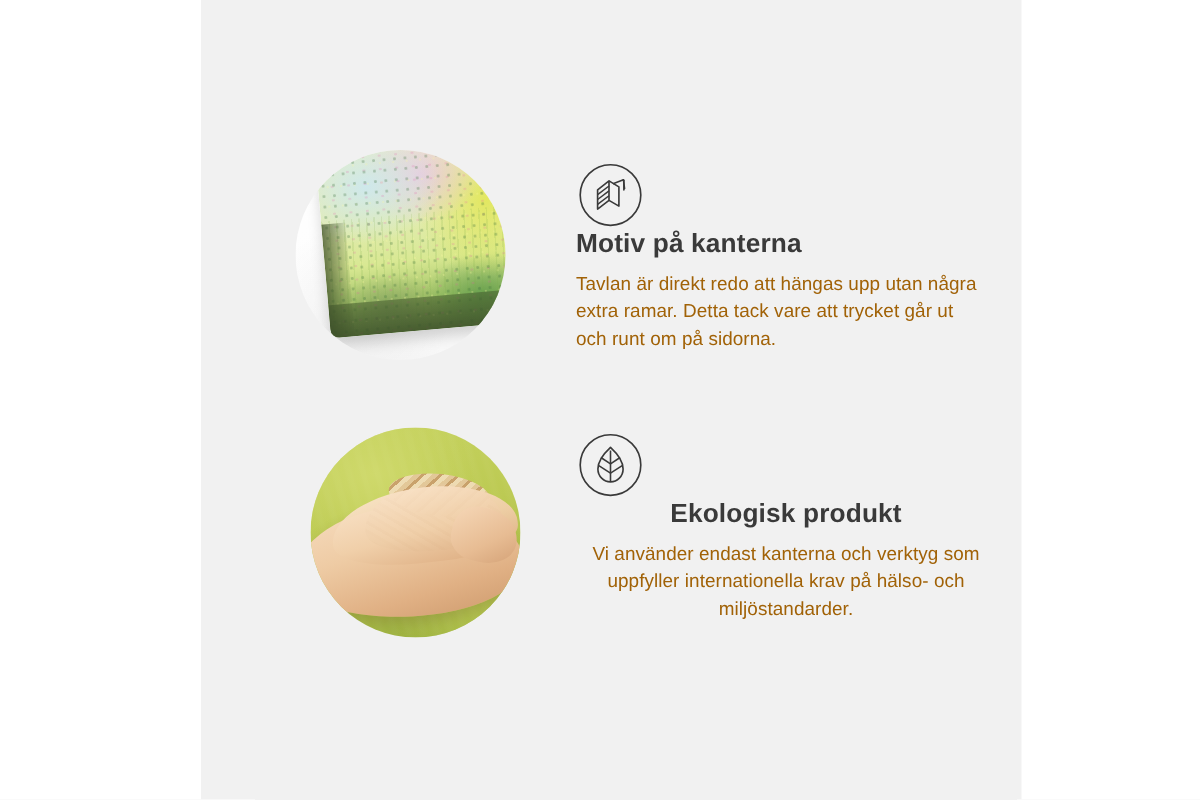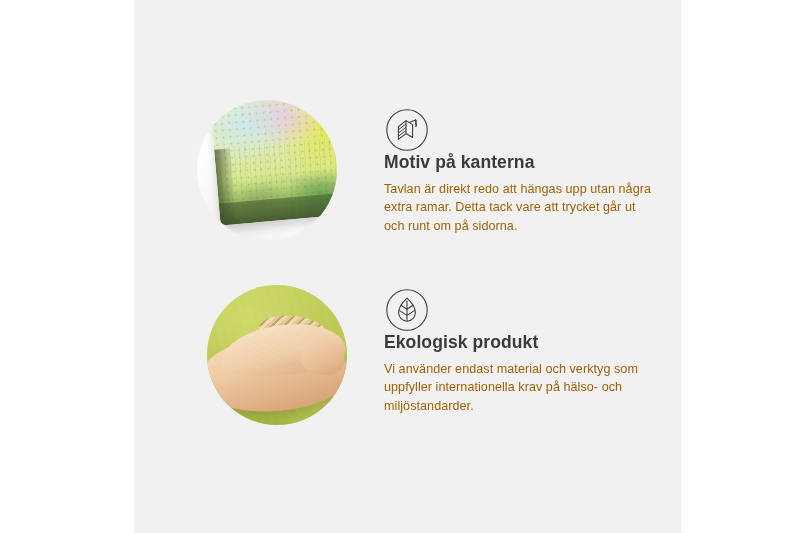--- a/index.html
+++ b/index.html
@@ -30,21 +30,21 @@
     height: 533px;
     background: #f1f1f1;
   }
 
   
   .feature {
     position: absolute;
     display: block;
   }
   .feature-1 { left: 0px;  top: 0px;  width: 533px; height: 266px; }
-  .feature-2 { left: 0px;  top: 266px; width: 533px; height: 267px; }
+  .feature-2 { left: 0px;  top: 266px; width: 533px; height: 267px; text-align: center; }
 
   
   .media {
     position: absolute;
     width: 140px;
     height: 140px;
     border-radius: 50%;
     overflow: hidden;
   }
   .media-1 { left: 63px; top: 100px; }
@@ -298,19 +298,19 @@
           <path d="M22 12.4 L22 33.2" stroke="#3a3a3a" stroke-width="1.05"></path>
           <path d="M22 21.2 L15.6 17.0" stroke="#3a3a3a" stroke-width="1.05"></path>
           <path d="M22 21.2 L28.4 17.0" stroke="#3a3a3a" stroke-width="1.05"></path>
           <path d="M22 27.4 L14.2 22.4" stroke="#3a3a3a" stroke-width="1.05"></path>
           <path d="M22 27.4 L29.8 22.4" stroke="#3a3a3a" stroke-width="1.05"></path>
         </svg>
       </div>
 
       <div class="text-block text-2">
         <h3 class="feature-title">Ekologisk produkt</h3>
-        <p class="feature-desc">Vi använder endast material och verktyg som uppfyller internationella krav på hälso- och miljöstandarder.</p>
+        <p class="feature-desc">Vi använder endast kanterna och verktyg som uppfyller internationella krav på hälso- och miljöstandarder.</p>
       </div>
 
     </div>
 
   </div>
 </div>
 
 </body></html>

